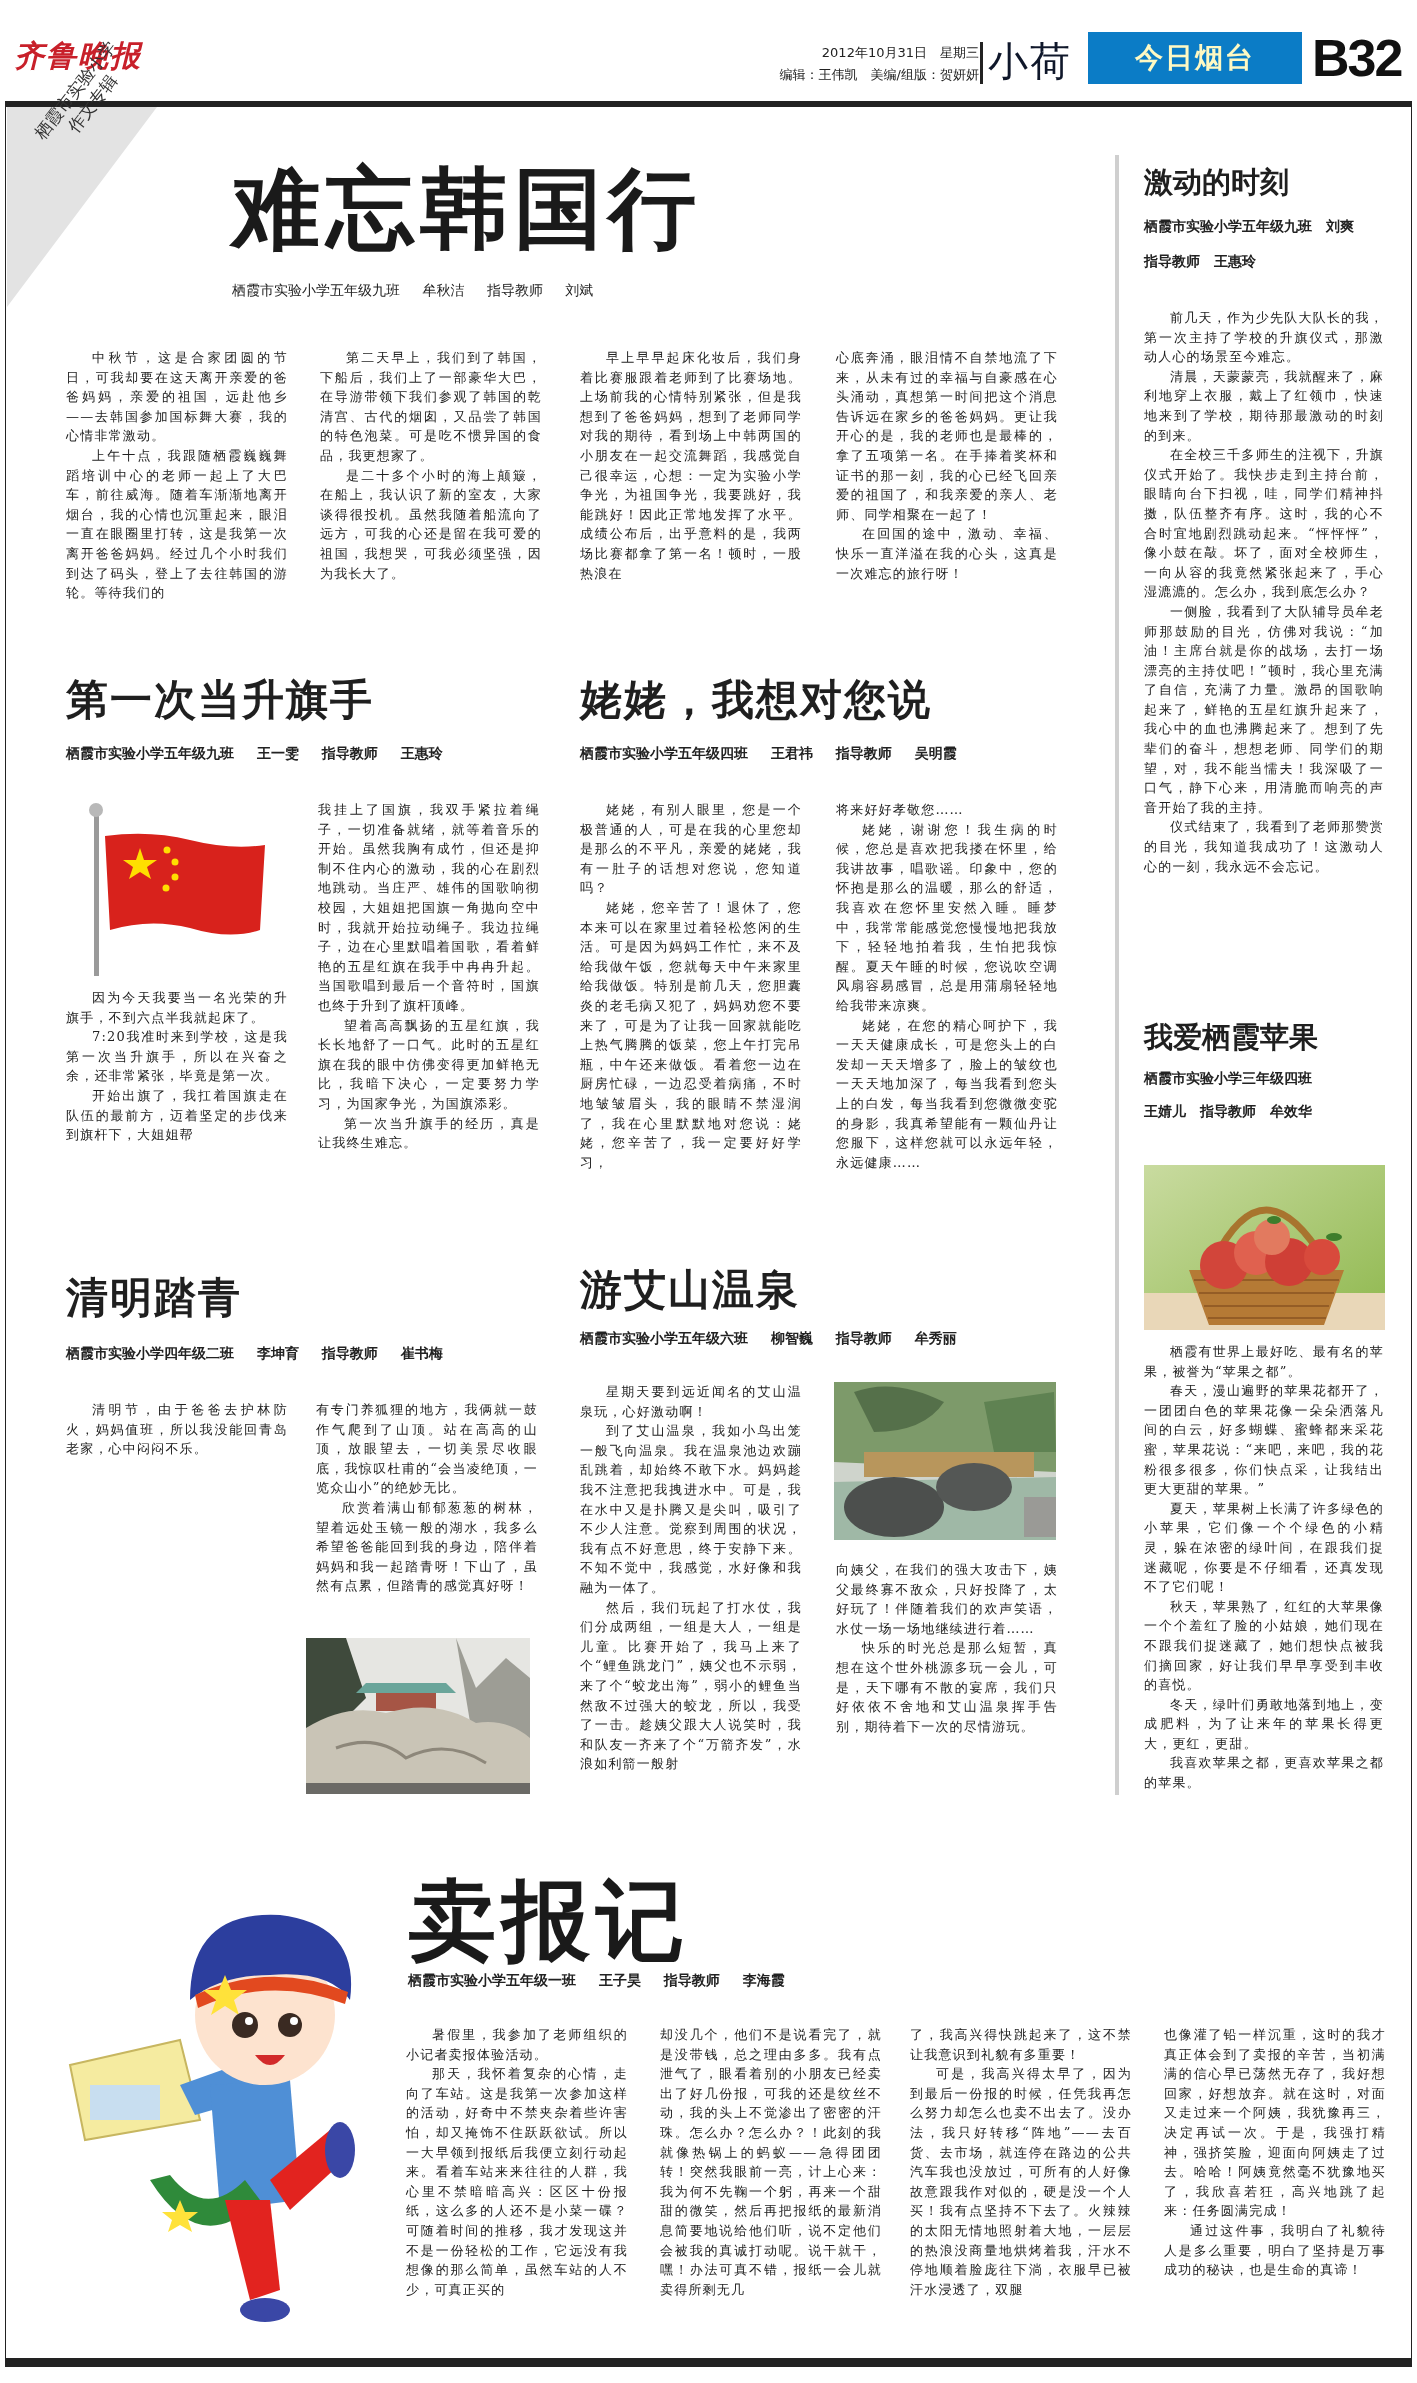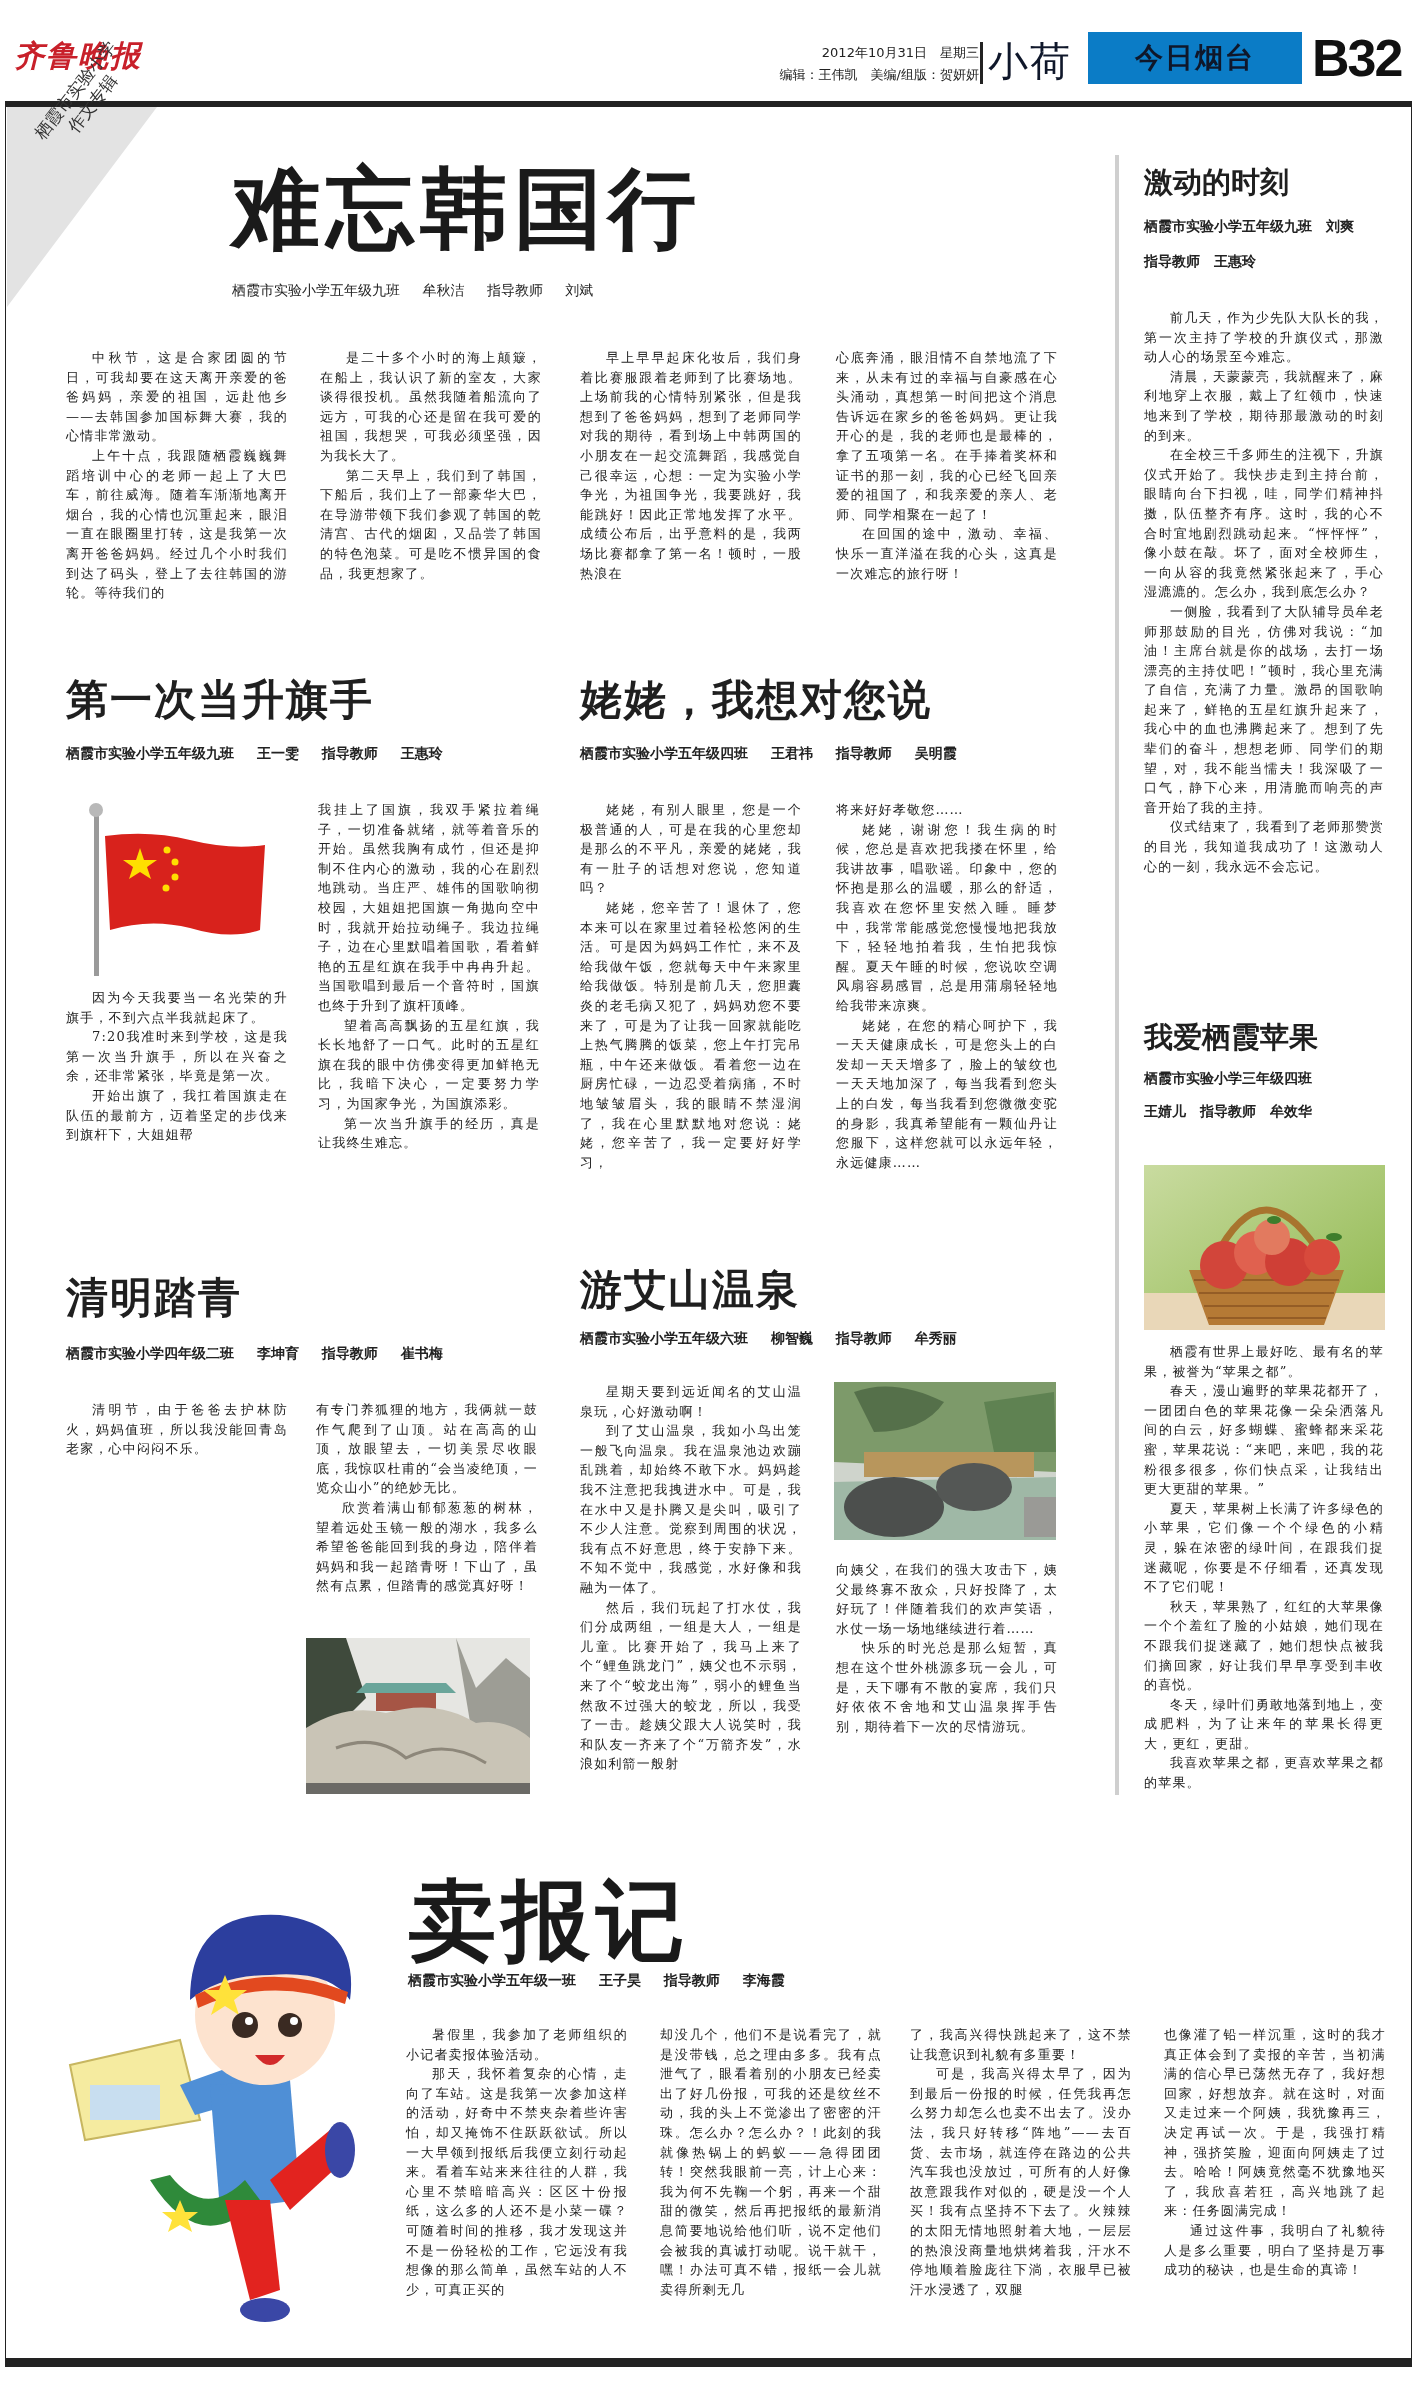--- a/index.html
+++ b/index.html
@@ -5,21 +5,21 @@
   * { box-sizing: border-box; margin: 0; padding: 0; }
   html, body { width: 1417px; height: 2383px; background: #ffffff; overflow: hidden; }
   body { position: relative; font-family: "DejaVu Sans", sans-serif; color: #1a1a1a; }
 
   
   .masthead { position: absolute; left: 0; top: 0; width: 1417px; height: 105px; }
   .logo { position: absolute; left: 14px; top: 36px; font-family: "DejaVu Serif", serif; font-style: italic; font-size: 30px; color: #c8202a; letter-spacing: 2px; font-weight: bold; }
   .dateline { position: absolute; right: 438px; top: 42px; font-size: 13px; color: #222; text-align: right; line-height: 22px; }
   .vsep { position: absolute; left: 980px; top: 42px; width: 3px; height: 42px; background: #222; }
   .section-name { position: absolute; left: 988px; top: 34px; font-size: 40px; color: #0f172a; letter-spacing: 2px; }
-  .section-badge { position: absolute; left: 1088px; top: 32px; width: 214px; height: 52px; background: #0b7cc6; color: #0f172a; font-size: 28px; font-weight: bold; text-align: center; line-height: 52px; letter-spacing: 2px; }
+  .section-badge { position: absolute; left: 1088px; top: 32px; width: 214px; height: 52px; background: #0b7cc6; color: #fef9c3; font-size: 28px; font-weight: bold; text-align: center; line-height: 52px; letter-spacing: 2px; }
   .page-no { position: absolute; left: 1312px; top: 28px; font-family: "Liberation Sans", sans-serif; font-weight: bold; font-size: 52px; color: #111; letter-spacing: -2px; }
   .topbar { position: absolute; left: 5px; top: 101px; width: 1407px; height: 6px; background: #222; }
 
   
   .frame { position: absolute; left: 5px; top: 106px; width: 1407px; height: 2256px; border-left: 1.5px solid #222; border-right: 1.5px solid #222; }
   .bottombar { position: absolute; left: 5px; top: 2358px; width: 1407px; height: 9px; background: #222; }
 
   
   .corner { position: absolute; left: 7px; top: 107px; width: 150px; height: 200px; background: #e3e3e3; clip-path: polygon(0 0, 100% 0, 0 100%); }
   .corner-text { position: absolute; left: 14px; top: 150px; transform: rotate(-52deg); transform-origin: left top; font-size: 17px; color: #333; line-height: 22px; text-align: center; width: 170px; }
@@ -70,22 +70,22 @@
     <span>栖霞市实验小学五年级九班</span>
     <span>牟秋洁</span>
     <span>指导教师</span>
     <span>刘斌</span>
   </div>
   <div class="col" style="left:66px; top:348px; width:222px;">
       <p>中秋节，这是合家团圆的节日，可我却要在这天离开亲爱的爸爸妈妈，亲爱的祖国，远赴他乡——去韩国参加国标舞大赛，我的心情非常激动。</p>
       <p>上午十点，我跟随栖霞巍巍舞蹈培训中心的老师一起上了大巴车，前往威海。随着车渐渐地离开烟台，我的心情也沉重起来，眼泪一直在眼圈里打转，这是我第一次离开爸爸妈妈。经过几个小时我们到达了码头，登上了去往韩国的游轮。等待我们的</p>
     </div>
   <div class="col" style="left:320px; top:348px; width:222px;">
+      <p>第二天早上，我们到了韩国，下船后，我们上了一部豪华大巴，在导游带领下我们参观了韩国的乾清宫、古代的烟囱，又品尝了韩国的特色泡菜。可是吃不惯异国的食品，我更想家了。</p>
       <p>是二十多个小时的海上颠簸，在船上，我认识了新的室友，大家谈得很投机。虽然我随着船流向了远方，可我的心还是留在我可爱的祖国，我想哭，可我必须坚强，因为我长大了。</p>
-      <p>第二天早上，我们到了韩国，下船后，我们上了一部豪华大巴，在导游带领下我们参观了韩国的乾清宫、古代的烟囱，又品尝了韩国的特色泡菜。可是吃不惯异国的食品，我更想家了。</p>
     </div>
   <div class="col" style="left:580px; top:348px; width:222px;">
       <p>早上早早起床化妆后，我们身着比赛服跟着老师到了比赛场地。上场前我的心情特别紧张，但是我想到了爸爸妈妈，想到了老师同学对我的期待，看到场上中韩两国的小朋友在一起交流舞蹈，我感觉自己很幸运，心想：一定为实验小学争光，为祖国争光，我要跳好，我能跳好！因此正常地发挥了水平。成绩公布后，出乎意料的是，我两场比赛都拿了第一名！顿时，一股热浪在</p>
     </div>
   <div class="col" style="left:836px; top:348px; width:222px;">
       <p class="cont">心底奔涌，眼泪情不自禁地流了下来，从未有过的幸福与自豪感在心头涌动，真想第一时间把这个消息告诉远在家乡的爸爸妈妈。更让我开心的是，我的老师也是最棒的，拿了五项第一名。在手捧着奖杯和证书的那一刻，我的心已经飞回亲爱的祖国了，和我亲爱的亲人、老师、同学相聚在一起了！</p>
       <p>在回国的途中，激动、幸福、快乐一直洋溢在我的心头，这真是一次难忘的旅行呀！</p>
     </div>
 </section>
 

